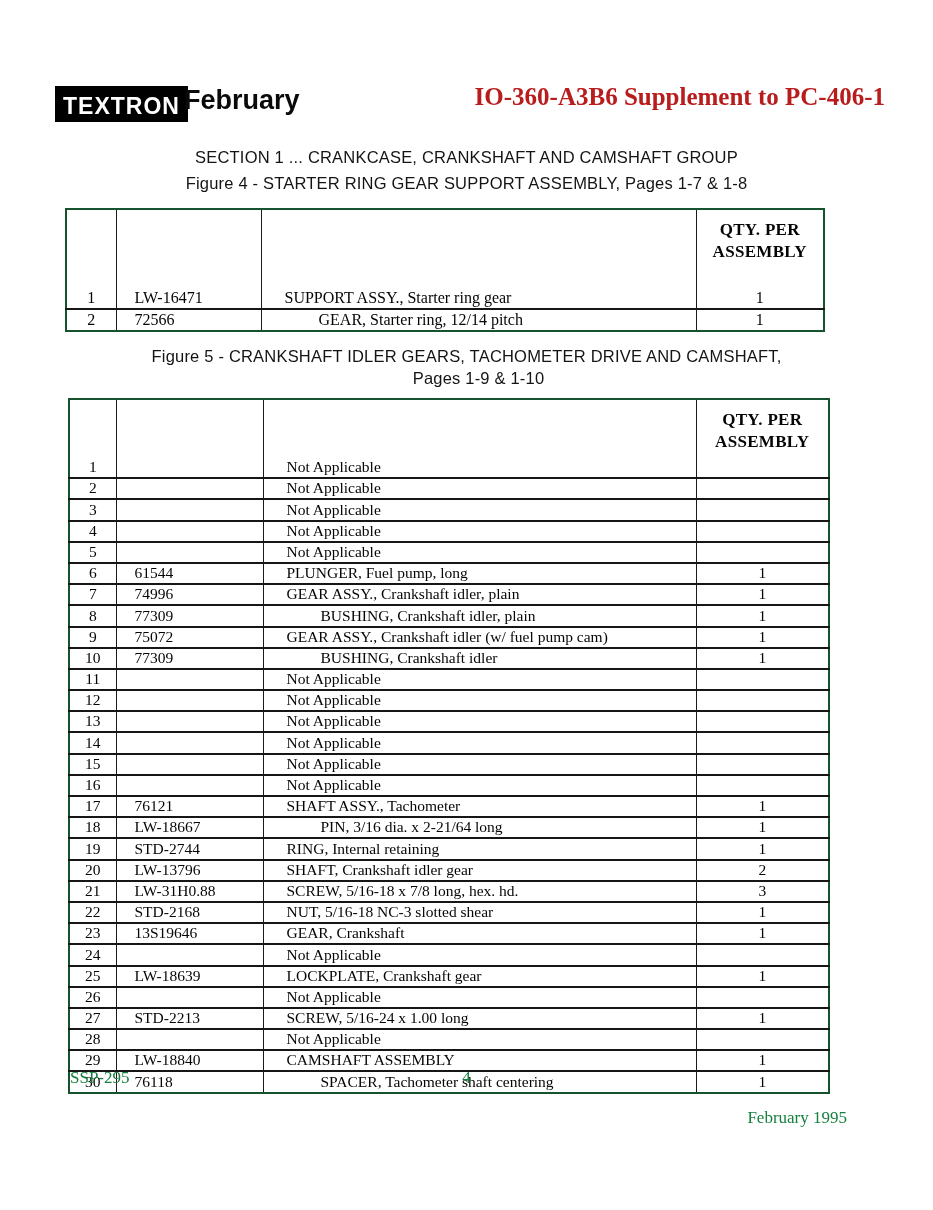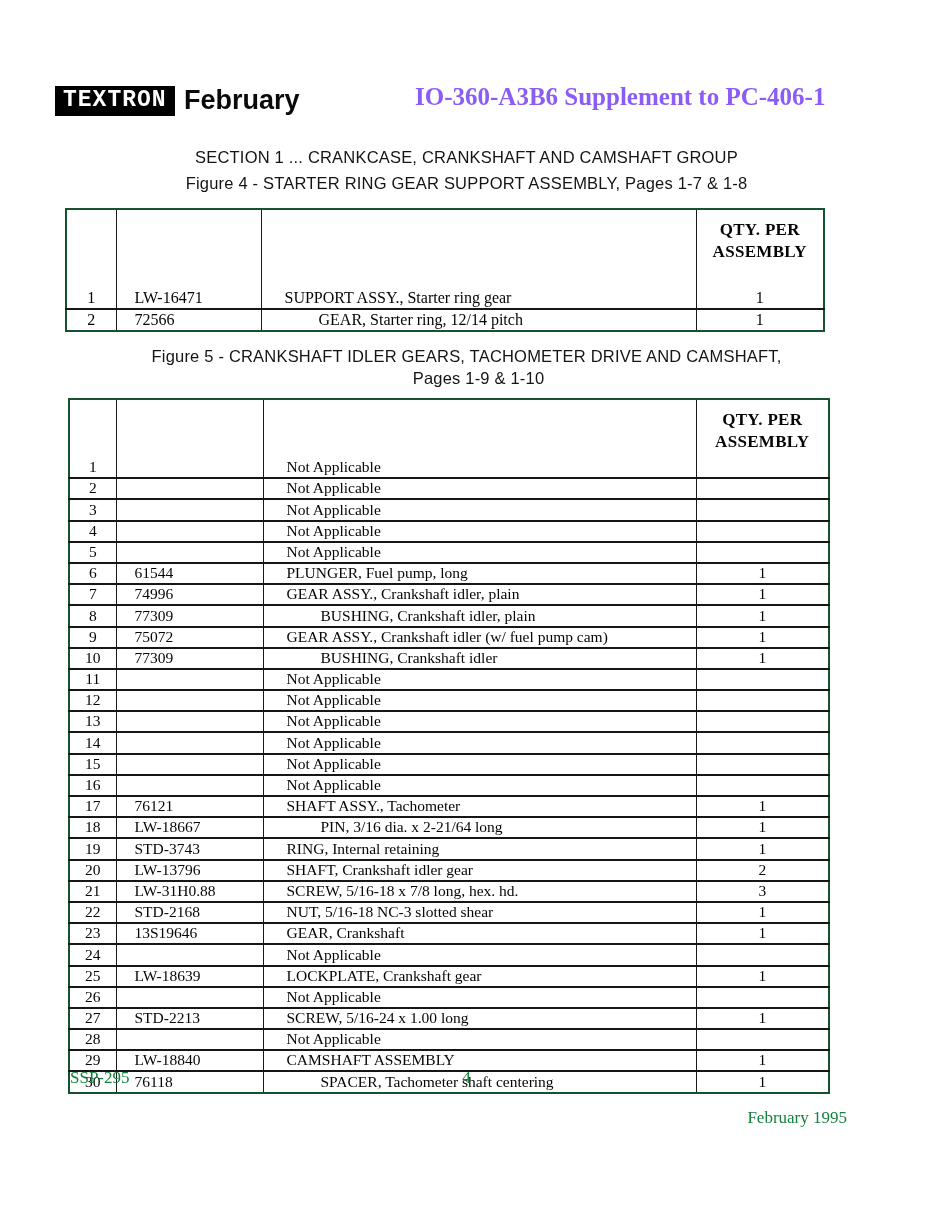--- a/index.html
+++ b/index.html
@@ -11,36 +11,36 @@
     color:#0f0f0f;
     overflow:hidden;
     font-family:"Liberation Serif","DejaVu Serif",serif;
     margin:0 auto;
   }
 
   
   .logo-box {
     position:absolute; left:55px; top:86px;
     background:#000; color:#fff;
-    font-family:Liberation Mono, monospace;
+    font-family:Liberation Sans, sans-serif;
     font-weight:bold; font-size:23px; letter-spacing:1px;
-    padding:3px 8px 4px 8px;
+    padding:9px 8px 4px 8px;
     line-height:1;
   }
   .logo-brand {
     position:absolute; left:184px; top:86px;
     font-family:"Liberation Sans","DejaVu Sans",sans-serif;
     font-weight:bold; font-size:27px; line-height:1.1;
     color:#0a0a0a;
   }
   .doc-title {
     position:absolute; left:415px; top:83px; width:470px;
-    text-align:left;
+    text-align:right;
     font-weight:bold; font-size:25px;
-    color:#8b5cf6;
+    color:#b91c1c;
   }
 
   
   .heading-sans {
     position:absolute; left:0; width:933px;
     text-align:center;
     font-family:"Liberation Sans","DejaVu Sans",sans-serif;
     font-size:16.5px; color:#141414;
     letter-spacing:0.2px;
   }
@@ -278,21 +278,21 @@
           <td class="c-qty">1</td>
         </tr>
         <tr>
           <td class="c-item">18</td>
           <td class="c-part">LW-18667</td>
           <td class="c-desc ind1">PIN, 3/16 dia. x 2-21/64 long</td>
           <td class="c-qty">1</td>
         </tr>
         <tr>
           <td class="c-item">19</td>
-          <td class="c-part">STD-3743</td>
+          <td class="c-part">STD-2744</td>
           <td class="c-desc">RING, Internal retaining</td>
           <td class="c-qty">1</td>
         </tr>
         <tr>
           <td class="c-item">20</td>
           <td class="c-part">LW-13796</td>
           <td class="c-desc">SHAFT, Crankshaft idler gear</td>
           <td class="c-qty">2</td>
         </tr>
         <tr>

